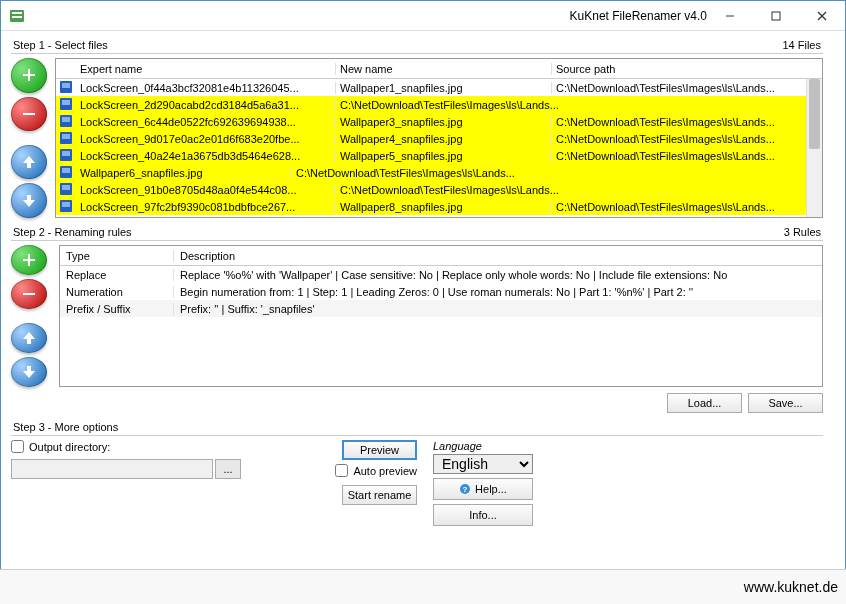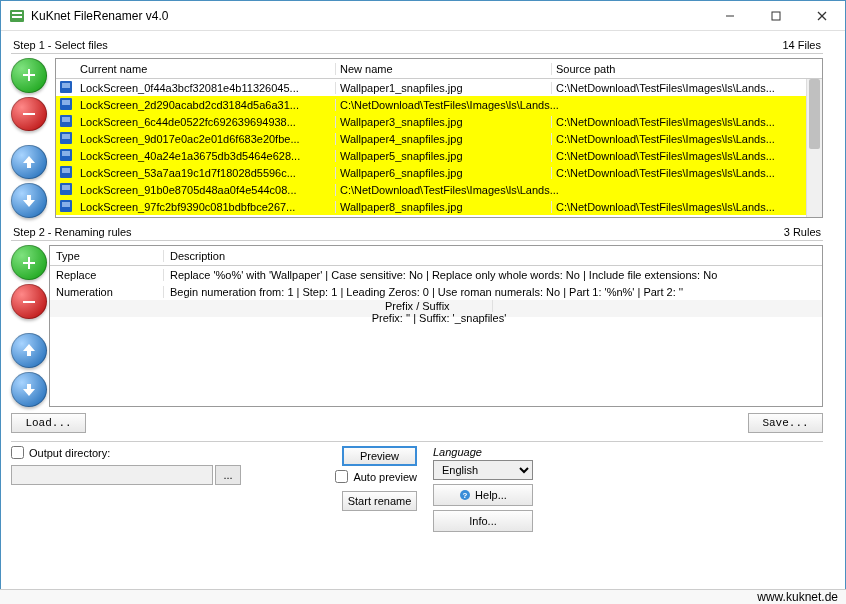--- a/index.html
+++ b/index.html
@@ -14,33 +14,33 @@
 }
 .titlebar {
   height: 30px;
   background: #fff;
   display: flex;
   align-items: center;
   padding-left: 8px;
   border-bottom: 1px solid #e0e0e0;
 }
 .titlebar-icon { width: 16px; height: 16px; margin-right: 6px; }
-.titlebar-title { flex: 1; font-size: 12px; }
+.titlebar-title { flex: 1; font-size: 12px; text-align: right; }
 .titlebar-btns { display: flex; }
 .titlebar-btn {
   width: 46px; height: 30px; display: flex; align-items: center; justify-content: center;
   font-size: 14px; color: #333; cursor: pointer;
 }
 .content { padding: 8px 22px 4px 10px; }
 .section-header {
   display: flex; justify-content: space-between;
   font-size: 11px; margin-bottom: 2px; padding: 0 2px;
 }
 .step1-body { display: flex; gap: 6px; height: 160px; margin-bottom: 8px; }
-.step2-body { display: flex; gap: 0; height: 162px; margin-bottom: 6px; }
+.step2-body { display: flex; gap: 10px; height: 142px; margin-bottom: 6px; }
 .side-btns { display: flex; flex-direction: column; gap: 4px; width: 38px; }
 .circ-btn {
   width: 36px; height: 36px; border-radius: 50%;
   display: flex; align-items: center; justify-content: center;
   box-shadow: inset 0 0 0 1px rgba(0,0,0,0.25), 0 2px 3px rgba(0,0,0,0.25);
   cursor: pointer;
 }
 .circ-green { background: radial-gradient(circle at 30% 30%, #7fe27f, #0a9a0a); }
 .circ-red { background: radial-gradient(circle at 30% 30%, #f88, #b00000); }
 .circ-blue { background: radial-gradient(circle at 30% 30%, #a8d4ff, #1060b0); }
@@ -70,22 +70,22 @@
   background: #f0f0f0; border-left: 1px solid #ddd;
 }
 .scrollbar-thumb {
   position: absolute; left: 2px; right: 2px; top: 0; height: 70px;
   background: #c0c0c0; border-radius: 2px;
 }
 .rules-head { display: flex; background: #fff; border-bottom: 1px solid #ccc; height: 20px; align-items: center; font-size: 11px; }
 .rcol1 { width: 114px; padding-left: 6px; border-right: 1px solid #e0e0e0; }
 .rcol2 { flex: 1; padding-left: 6px; }
 .rule-row { display: flex; height: 17px; align-items: center; font-size: 11px; }
-.rule-row.hl { background: #f5f5f5; flex-direction: column; }
-.load-save-row { display: flex; justify-content: space-between; margin-bottom: 8px; font-family: Liberation Mono, monospace; }
+.rule-row.hl { background: #f5f5f5; }
+.load-save-row { display: flex; justify-content: flex-end; gap: 6px; margin-bottom: 8px; }
 .btn {
   border: 1px solid #aaa; background: linear-gradient(#fdfdfd, #e8e8e8);
   font-size: 11px; padding: 3px 0; cursor: pointer; text-align: center;
   min-width: 75px;
 }
 .btn-focus { border: 2px solid #3a8dd8; padding: 2px 0; }
 .step3 {
   display: flex; gap: 16px; align-items: flex-start;
 }
 .group-out { width: 230px; }
@@ -94,32 +94,32 @@
 .group-lang { width: 100px; }
 .chk-row { display: flex; align-items: center; gap: 5px; font-size: 11px; margin-bottom: 4px; }
 input[type="checkbox"] { width: 13px; height: 13px; }
 .outdir-row { display: flex; gap: 2px; margin-top: 6px; }
 .outdir-input {
   flex: 1; height: 20px; border: 1px solid #aaa; background: #f0f0f0;
   font-size: 11px; padding: 0 4px;
 }
 .outdir-browse { width: 26px; height: 20px; border: 1px solid #aaa; background: #e8e8e8; font-size: 11px; cursor: pointer; text-align: center; line-height: 18px; }
 select {
-  width: 100%; height: 20px; border: 1px solid #888; font-size: 11px;
+  width: 100%; height: 20px; border: 1px solid #888; font-size: 14px;
   background: #efefef; padding-left: 4px;
 }
 .help-btn {
   display: flex; align-items: center; justify-content: center; gap: 4px;
   border: 1px solid #aaa; background: linear-gradient(#fdfdfd, #e8e8e8);
   height: 22px; font-size: 11px; cursor: pointer; margin-top: 4px;
 }
 .footer {
   position: absolute; bottom: 0; left: 0; right: 0;
-  border-top: 1px solid #ccc; text-align: right; padding: 0 8px;
-  font-size: 12px; background: #f8f8f8;
+  border-top: 1px solid #ccc; text-align: right; padding: 9px 8px;
+  font-size: 14px; background: #f8f8f8;
 }
 .hdr-line { border: none; border-top: 1px solid #ccc; margin: 2px 0 4px 0; }
 .spacer { height: 6px; }
 </style>
 </head>
 <body>
 
 <div class="titlebar">
   <span class="titlebar-icon">
     <svg viewBox="0 0 16 16">
@@ -177,21 +177,21 @@
       </div>
       <div class="circ-btn circ-blue">
         <svg viewBox="0 0 18 18">
             <path d="M9 15l-6-7h4V3h4v5h4z" fill="#fff"></path>
           </svg>
       </div>
     </div>
     <div class="grid-wrap">
       <div class="grid-head">
         <div class="col-icon"></div>
-        <div class="col1">Current name</div>
+        <div class="col1">Expert name</div>
         <div class="col2">New name</div>
         <div class="col3">Source path</div>
       </div>
       <div class="grid-rows" id="files-rows">
           <div class="row">
             <div class="col-icon"><svg class="file-ico" viewBox="0 0 14 14">
                 <rect x="1" y="1" width="12" height="12" fill="#2060c0" rx="1"></rect>
                 <rect x="3" y="3" width="8" height="5" fill="#88b0e8"></rect>
               </svg></div>
             <div class="col1">LockScreen_0f44a3bcf32081e4b11326045...</div>
@@ -231,21 +231,20 @@
               </svg></div>
             <div class="col1">LockScreen_40a24e1a3675db3d5464e628...</div>
             <div class="col2">Wallpaper5_snapfiles.jpg</div>
             <div class="col3">C:\NetDownload\TestFiles\Images\ls\Lands...</div>
           </div>
           <div class="row hl">
             <div class="col-icon"><svg class="file-ico" viewBox="0 0 14 14">
                 <rect x="1" y="1" width="12" height="12" fill="#2060c0" rx="1"></rect>
                 <rect x="3" y="3" width="8" height="5" fill="#88b0e8"></rect>
               </svg></div>
-            <div class="col1">LockScreen_53a7aa19c1d7f18028d5596c...</div>
             <div class="col2">Wallpaper6_snapfiles.jpg</div>
             <div class="col3">C:\NetDownload\TestFiles\Images\ls\Lands...</div>
           </div>
           <div class="row hl">
             <div class="col-icon"><svg class="file-ico" viewBox="0 0 14 14">
                 <rect x="1" y="1" width="12" height="12" fill="#2060c0" rx="1"></rect>
                 <rect x="3" y="3" width="8" height="5" fill="#88b0e8"></rect>
               </svg></div>
             <div class="col1">LockScreen_91b0e8705d48aa0f4e544c08...</div>
             <div class="col3">C:\NetDownload\TestFiles\Images\ls\Lands...</div>
@@ -316,20 +315,23 @@
           </div>
         </div>
     </div>
   </div>
 
   <div class="load-save-row">
     <div class="btn">Load...</div>
     <div class="btn">Save...</div>
   </div>
 
+  <div class="section-header">
+    <span>Step 3 - More options</span>
+  </div>
   <hr class="hdr-line">
 
   <div class="step3">
     <div class="group-out">
       <label class="chk-row">
         <input type="checkbox" style="">
         <span>Output directory:</span>
       </label>
       <div class="outdir-row">
         <input class="outdir-input" type="text" disabled="" style="">

